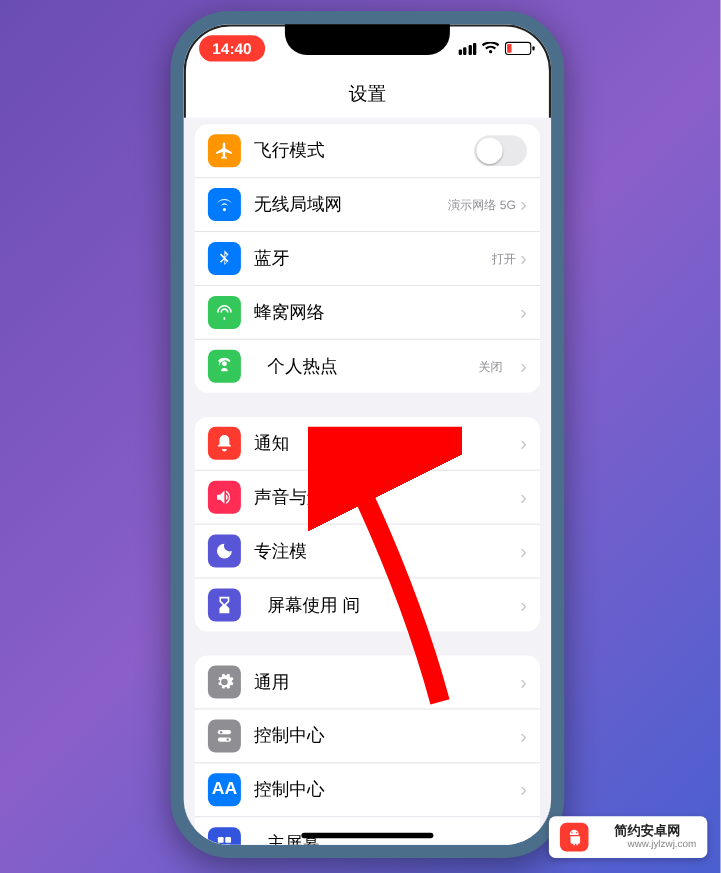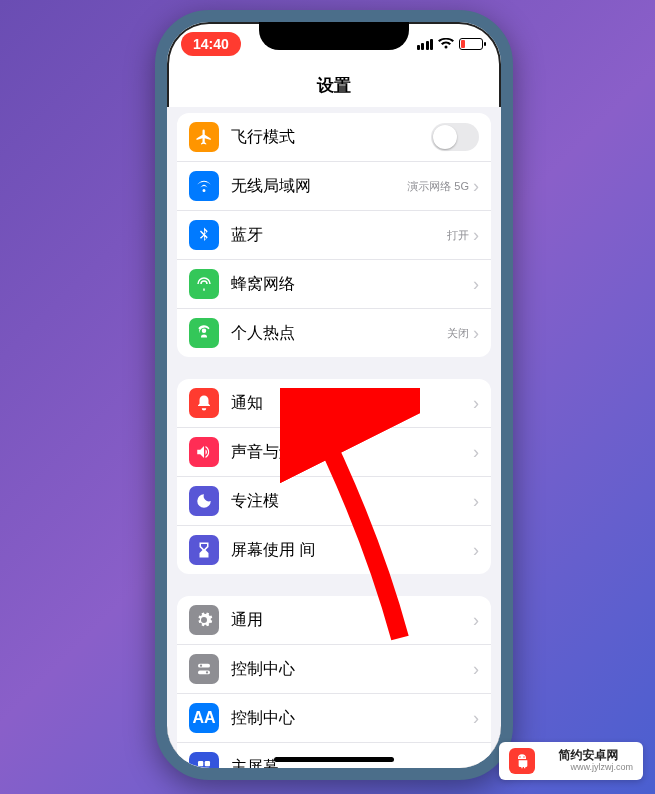--- a/index.html
+++ b/index.html
@@ -33,28 +33,28 @@
     padding: 4px 12px; border-radius: 14px; font-size: 14px;
   }
   .status-right { display: flex; gap: 5px; align-items: center; }
   .bars { display: flex; gap: 1.5px; align-items: flex-end; }
   .bars span { width: 3px; background:#000; border-radius:1px; }
   .bars span:nth-child(1){height:5px} .bars span:nth-child(2){height:7px}
   .bars span:nth-child(3){height:9px} .bars span:nth-child(4){height:11px}
   .battery { width: 24px; height: 12px; border: 1.5px solid #000; border-radius: 3px; position: relative; }
   .battery::after { content:""; position:absolute; right:-4px; top:3px; width:2px; height:4px; background:#000; border-radius:1px; }
   .battery-fill { position:absolute; left:1px; top:1px; bottom:1px; width:20%; background:#ff3b30; border-radius:1px; }
-  .nav-title { text-align:center; font-size:17px; font-weight:700; padding: 8px 0 10px; }
+  .nav-title { text-align:center; font-size:17px; font-weight:400; padding: 8px 0 10px; }
   .content { background:#f2f2f7; height: calc(100% - 80px); overflow:hidden; padding-top:6px; }
   .group { background:#fff; margin: 0 10px 22px; border-radius:12px; overflow:hidden; }
   .row {
     display:flex; align-items:center; padding: 9px 12px;
     border-bottom: 1px solid #e5e5ea; position:relative;
   }
-  .row:last-child { border-bottom:none; }
+  .row:last-child { border-bottom:none;gap:12px; }
   .icon {
     width:30px; height:30px; border-radius:7px; margin-right:12px;
     display:flex; align-items:center; justify-content:center; flex-shrink:0;
     color:#fff;
   }
   .icon svg { width:18px; height:18px; }
   .row-label { flex:1; font-size:16px; color:#000; }
   .row-detail { font-size:11px; color:#8e8e93; margin-right:4px; }
   .chevron { color:#c7c7cc; font-size:18px; }
   .toggle {

